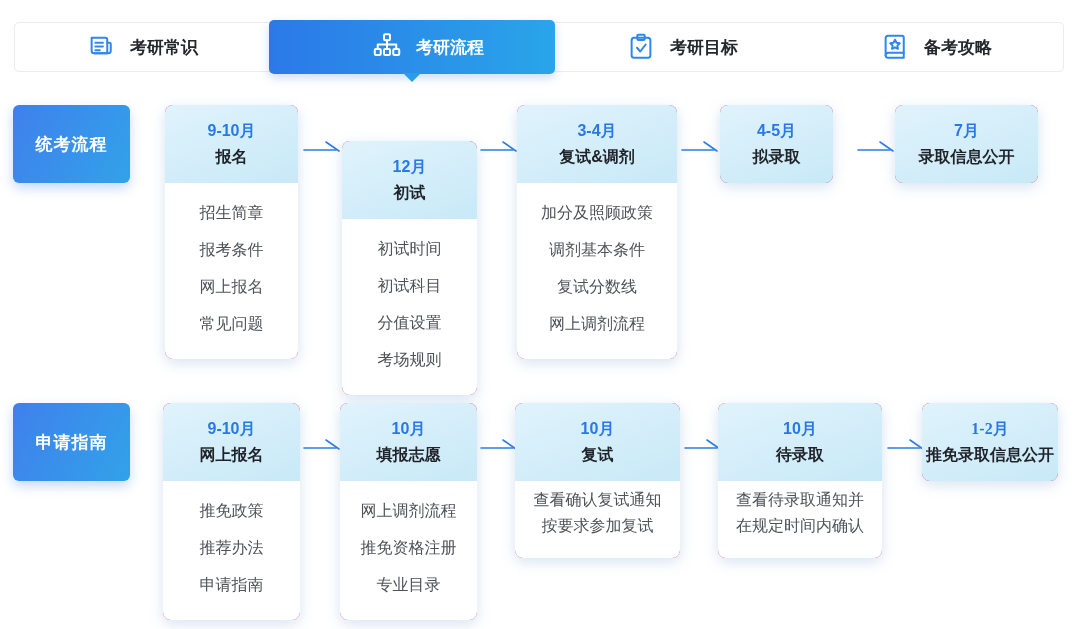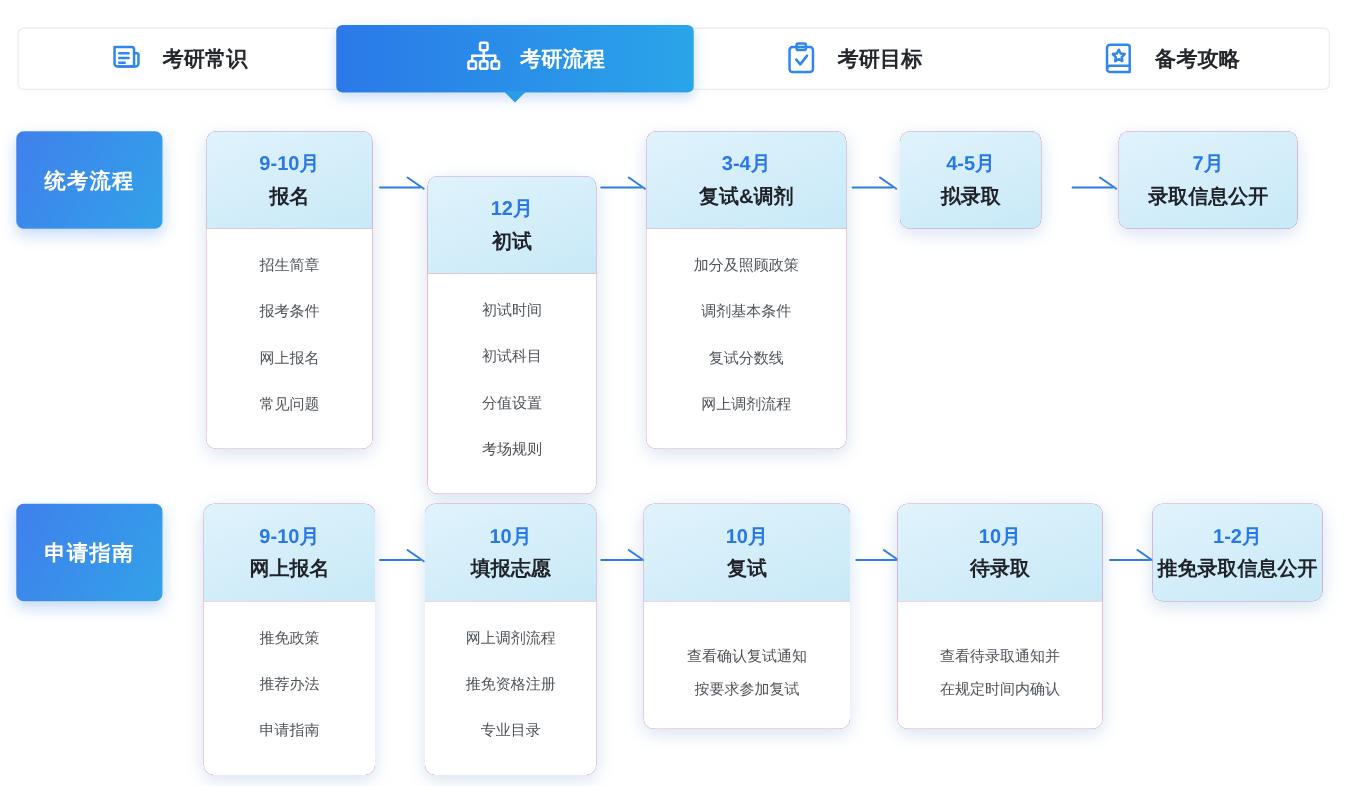--- a/index.html
+++ b/index.html
@@ -39,22 +39,22 @@
   .card { position:absolute; border-radius:8px; box-shadow:0 4px 14px rgba(110,155,205,.28); background:#be185d; }
   .card-head {
     height:78px; border-radius:8px 8px 0 0;
     background:linear-gradient(160deg,#e0f3fc 0%,#c8e9f7 100%);
     display:flex; flex-direction:column; align-items:center; justify-content:center; gap:5px;
   }
   .card.head-only .card-head { border-radius:8px; }
   .card .month { color:#2878e8; font-size:16px; font-weight:bold; white-space:nowrap; }
   .card .title { color:#1f2329; font-size:16px; font-weight:bold; white-space:nowrap; }
   .card-body { background:#fff; border-radius:0 0 8px 8px; text-align:center; padding:11px 2px 17px 2px; }
-  .card-body .item { font-size:12px; color:#4e5358; line-height:37px; white-space:nowrap; cursor:pointer;font-family:Liberation Serif, serif; }
-  .card-body.tight { padding:31px 2px 19px 2px; }
+  .card-body .item { font-size:16px; color:#4e5358; line-height:37px; white-space:nowrap; cursor:pointer;font-family:Liberation Serif, serif; }
+  .card-body.tight { padding:6px 2px 19px 2px; }
   .card-body.tight .item { line-height:26px; cursor:default; }
 
   .arrow { position:absolute; width:38px; height:16px; }
   .arrow svg { width:100%; height:100%; stroke:#2b7ce9; fill:none; stroke-width:1.6; stroke-linecap:round; }
 </style>
 </head>
 <body>
 
 <div class="stage">
 
@@ -256,20 +256,20 @@
     </div>
   </div>
 
   <div class="arrow" style="left:887px; top:437px;">
     <svg viewBox="0 0 38 16">
         <path d="M1 11 H33"></path>
         <path d="M23 3 L36 12"></path>
       </svg>
   </div>
 
-  <div class="card head-only" style="left:922px; top:403px; width:136px;">
+  <div class="card head-only" style="left:922px; top:403px; width:136px;font-family:Liberation Serif, serif;">
     <div class="card-head">
       <div class="month">1-2月</div>
       <div class="title">推免录取信息公开</div>
     </div>
   </div>
 
 </div>
 
 </body></html>

